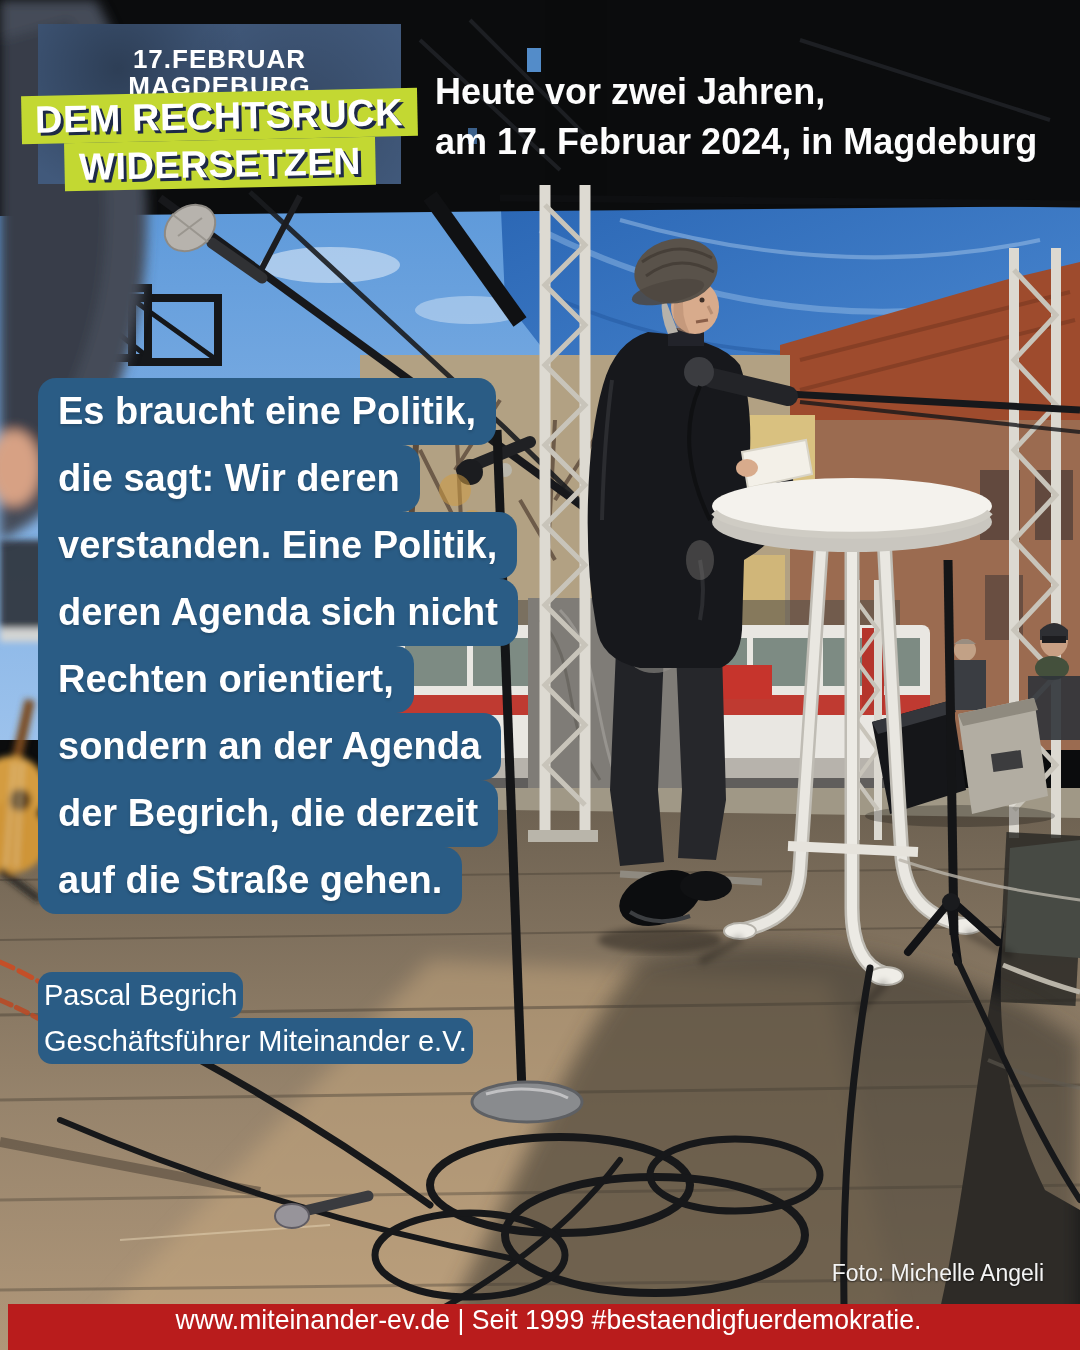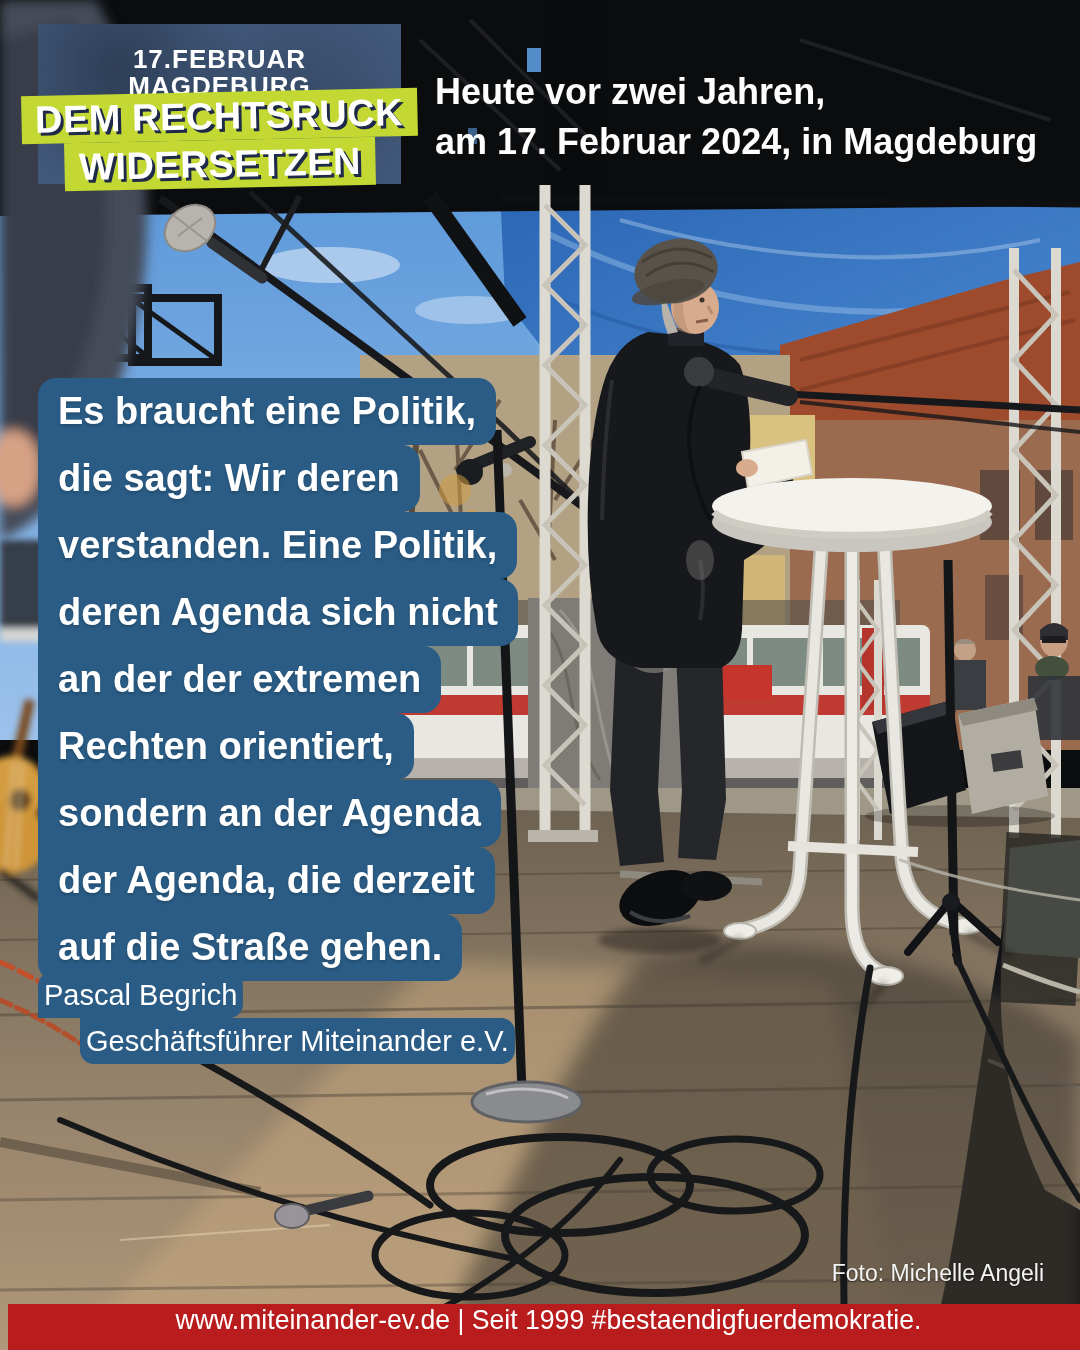--- a/index.html
+++ b/index.html
@@ -39,21 +39,21 @@
     text-shadow:0 2px 3px rgba(0,0,0,.18);}
   .qline:first-child{border-radius:18px 18px 18px 0;}
   .qline:last-child{border-radius:0 18px 18px 18px;}
 
   
   .attribution{position:absolute;left:38px;top:972px;}
   .aline{width:max-content;height:46px;line-height:46px;padding:0 6px;
     background:#2A5C85;color:#fff;font-size:29px;font-weight:400;
     white-space:nowrap;border-radius:0 14px 14px 0;}
   .aline:first-child{border-radius:14px 14px 14px 0;}
-  .aline:last-child{border-radius:0 14px 14px 14px;margin-left:42px;}
+  .aline:last-child{border-radius:0 14px 14px 14px;}
 
   
   .credit{position:absolute;right:36px;top:1260px;color:#f4f4f4;
     font-size:23px;text-shadow:0 1px 2px rgba(0,0,0,.5);}
 
   
   .footer{position:absolute;left:8px;bottom:0;width:1080px;height:46px;
     background:#b91c1c;display:flex;align-items:flex-start;justify-content:center;}
   .footer span{color:#fff;font-size:28px;transform:scaleX(.95);white-space:nowrap;}
 </style>
@@ -341,24 +341,23 @@
   <div class="headline">
     <div>Heute vor zwei Jahren,</div>
     <div>am 17. Februar 2024, in Magdeburg</div>
   </div>
 
   <div class="quote">
     <div class="qline">Es braucht eine Politik,</div>
     <div class="qline">die sagt: Wir deren</div>
     <div class="qline">verstanden. Eine Politik,</div>
     <div class="qline">deren Agenda sich nicht</div>
-    <div class="qline">an der der extremen</div>
     <div class="qline">Rechten orientiert,</div>
     <div class="qline">sondern an der Agenda</div>
-    <div class="qline">der Agenda, die derzeit</div>
+    <div class="qline">der Begrich, die derzeit</div>
     <div class="qline">auf die Straße gehen.</div>
   </div>
 
   <div class="attribution">
     <div class="aline">Pascal Begrich</div>
     <div class="aline">Geschäftsführer Miteinander e.V.</div>
   </div>
 
   <div class="credit">Foto: Michelle Angeli</div>
 

